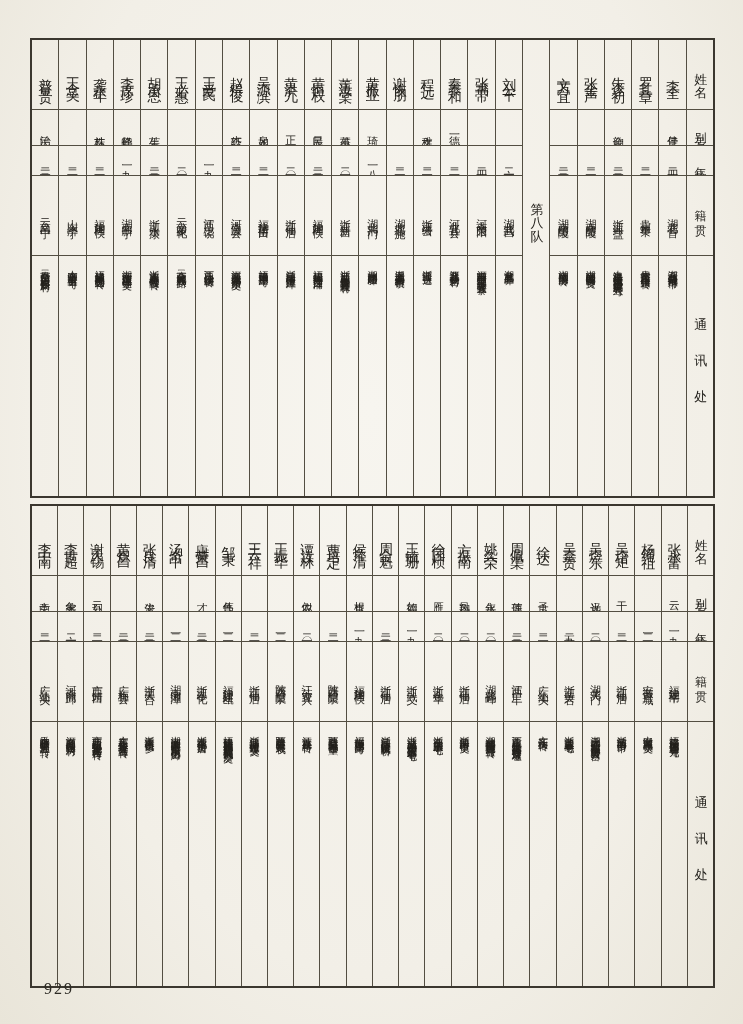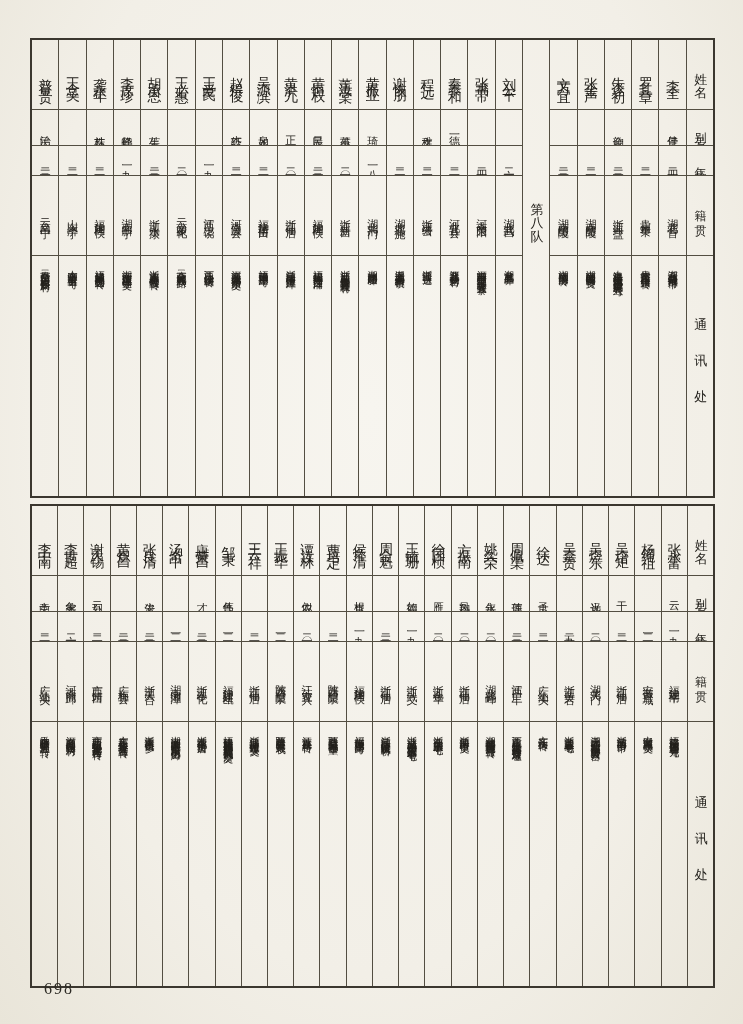--- a/index.html
+++ b/index.html
@@ -433,14 +433,14 @@
         <div class="cell c-addr">河南商邱县阎庄转李沟村</div>
       </div>
       <div class="col">
         <div class="cell c-name">李中南</div>
         <div class="cell c-alias">竞中</div>
         <div class="cell c-age">二二</div>
         <div class="cell c-native">广东汕头</div>
         <div class="cell c-addr">香港邮政信箱第一五三一号转</div>
       </div>
     </div>
-  <div class="page-number">698</div>
+  <div class="page-number">929</div>
 </div>
 
 </body></html>

